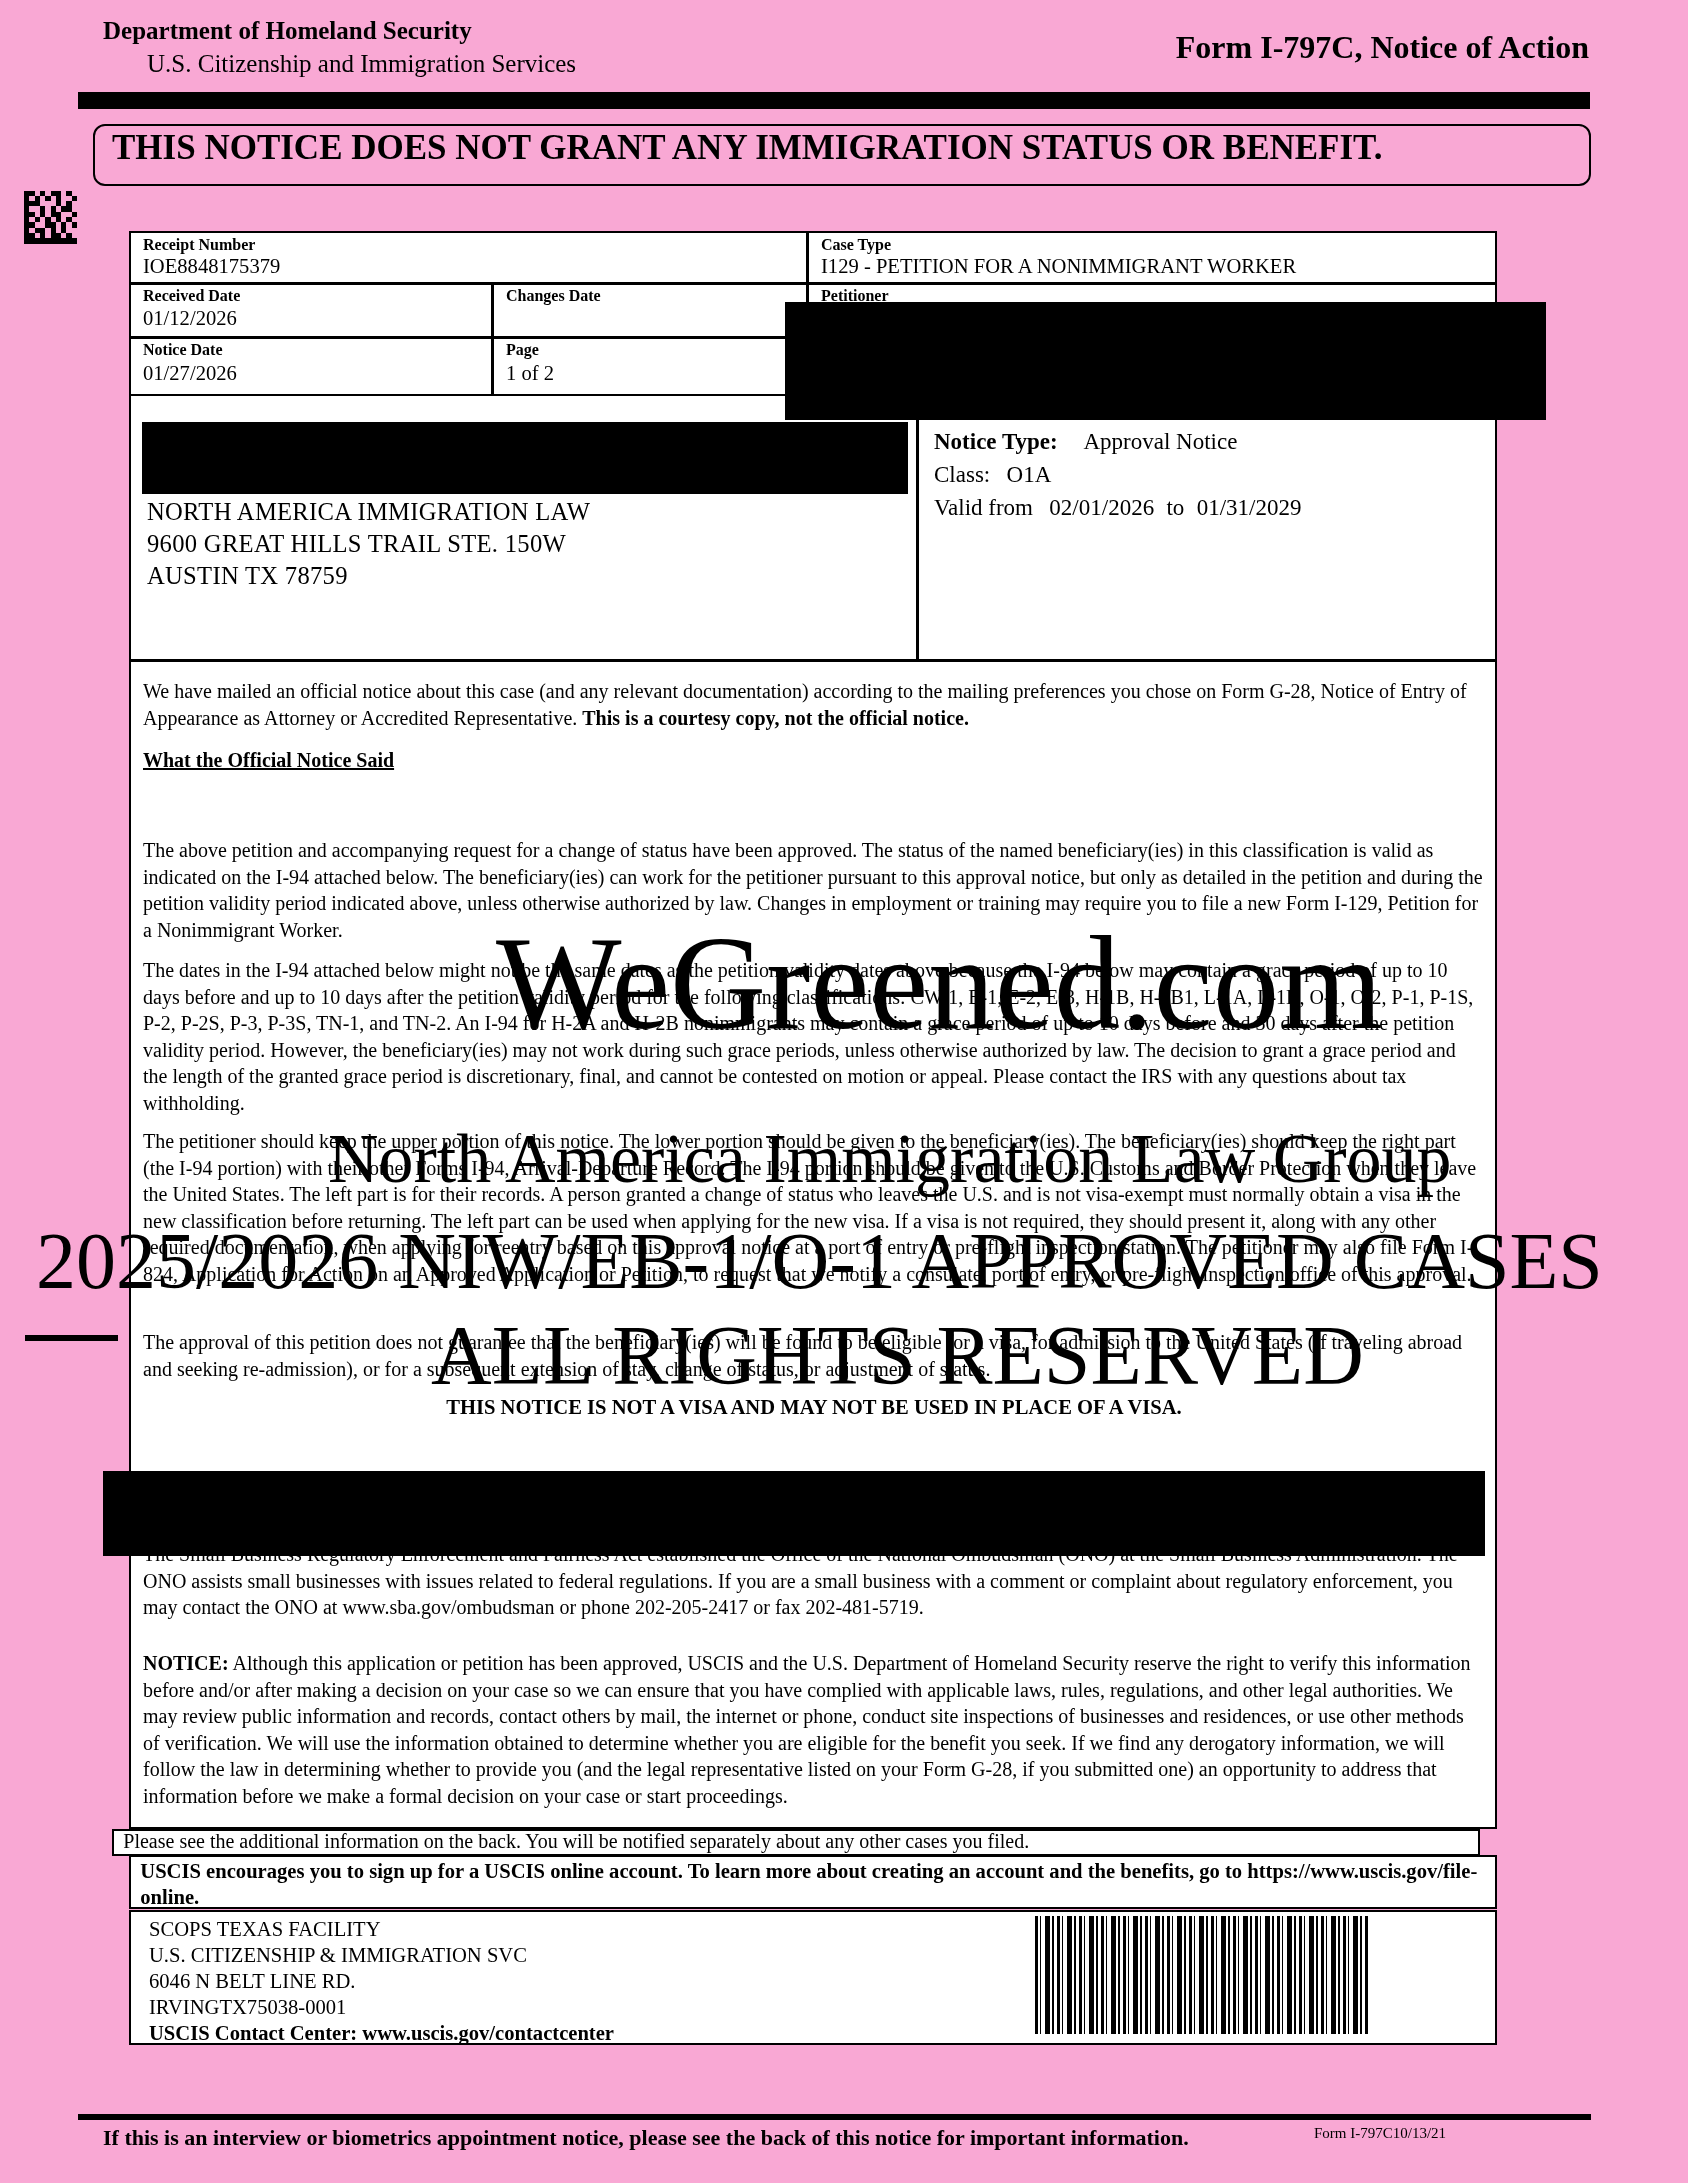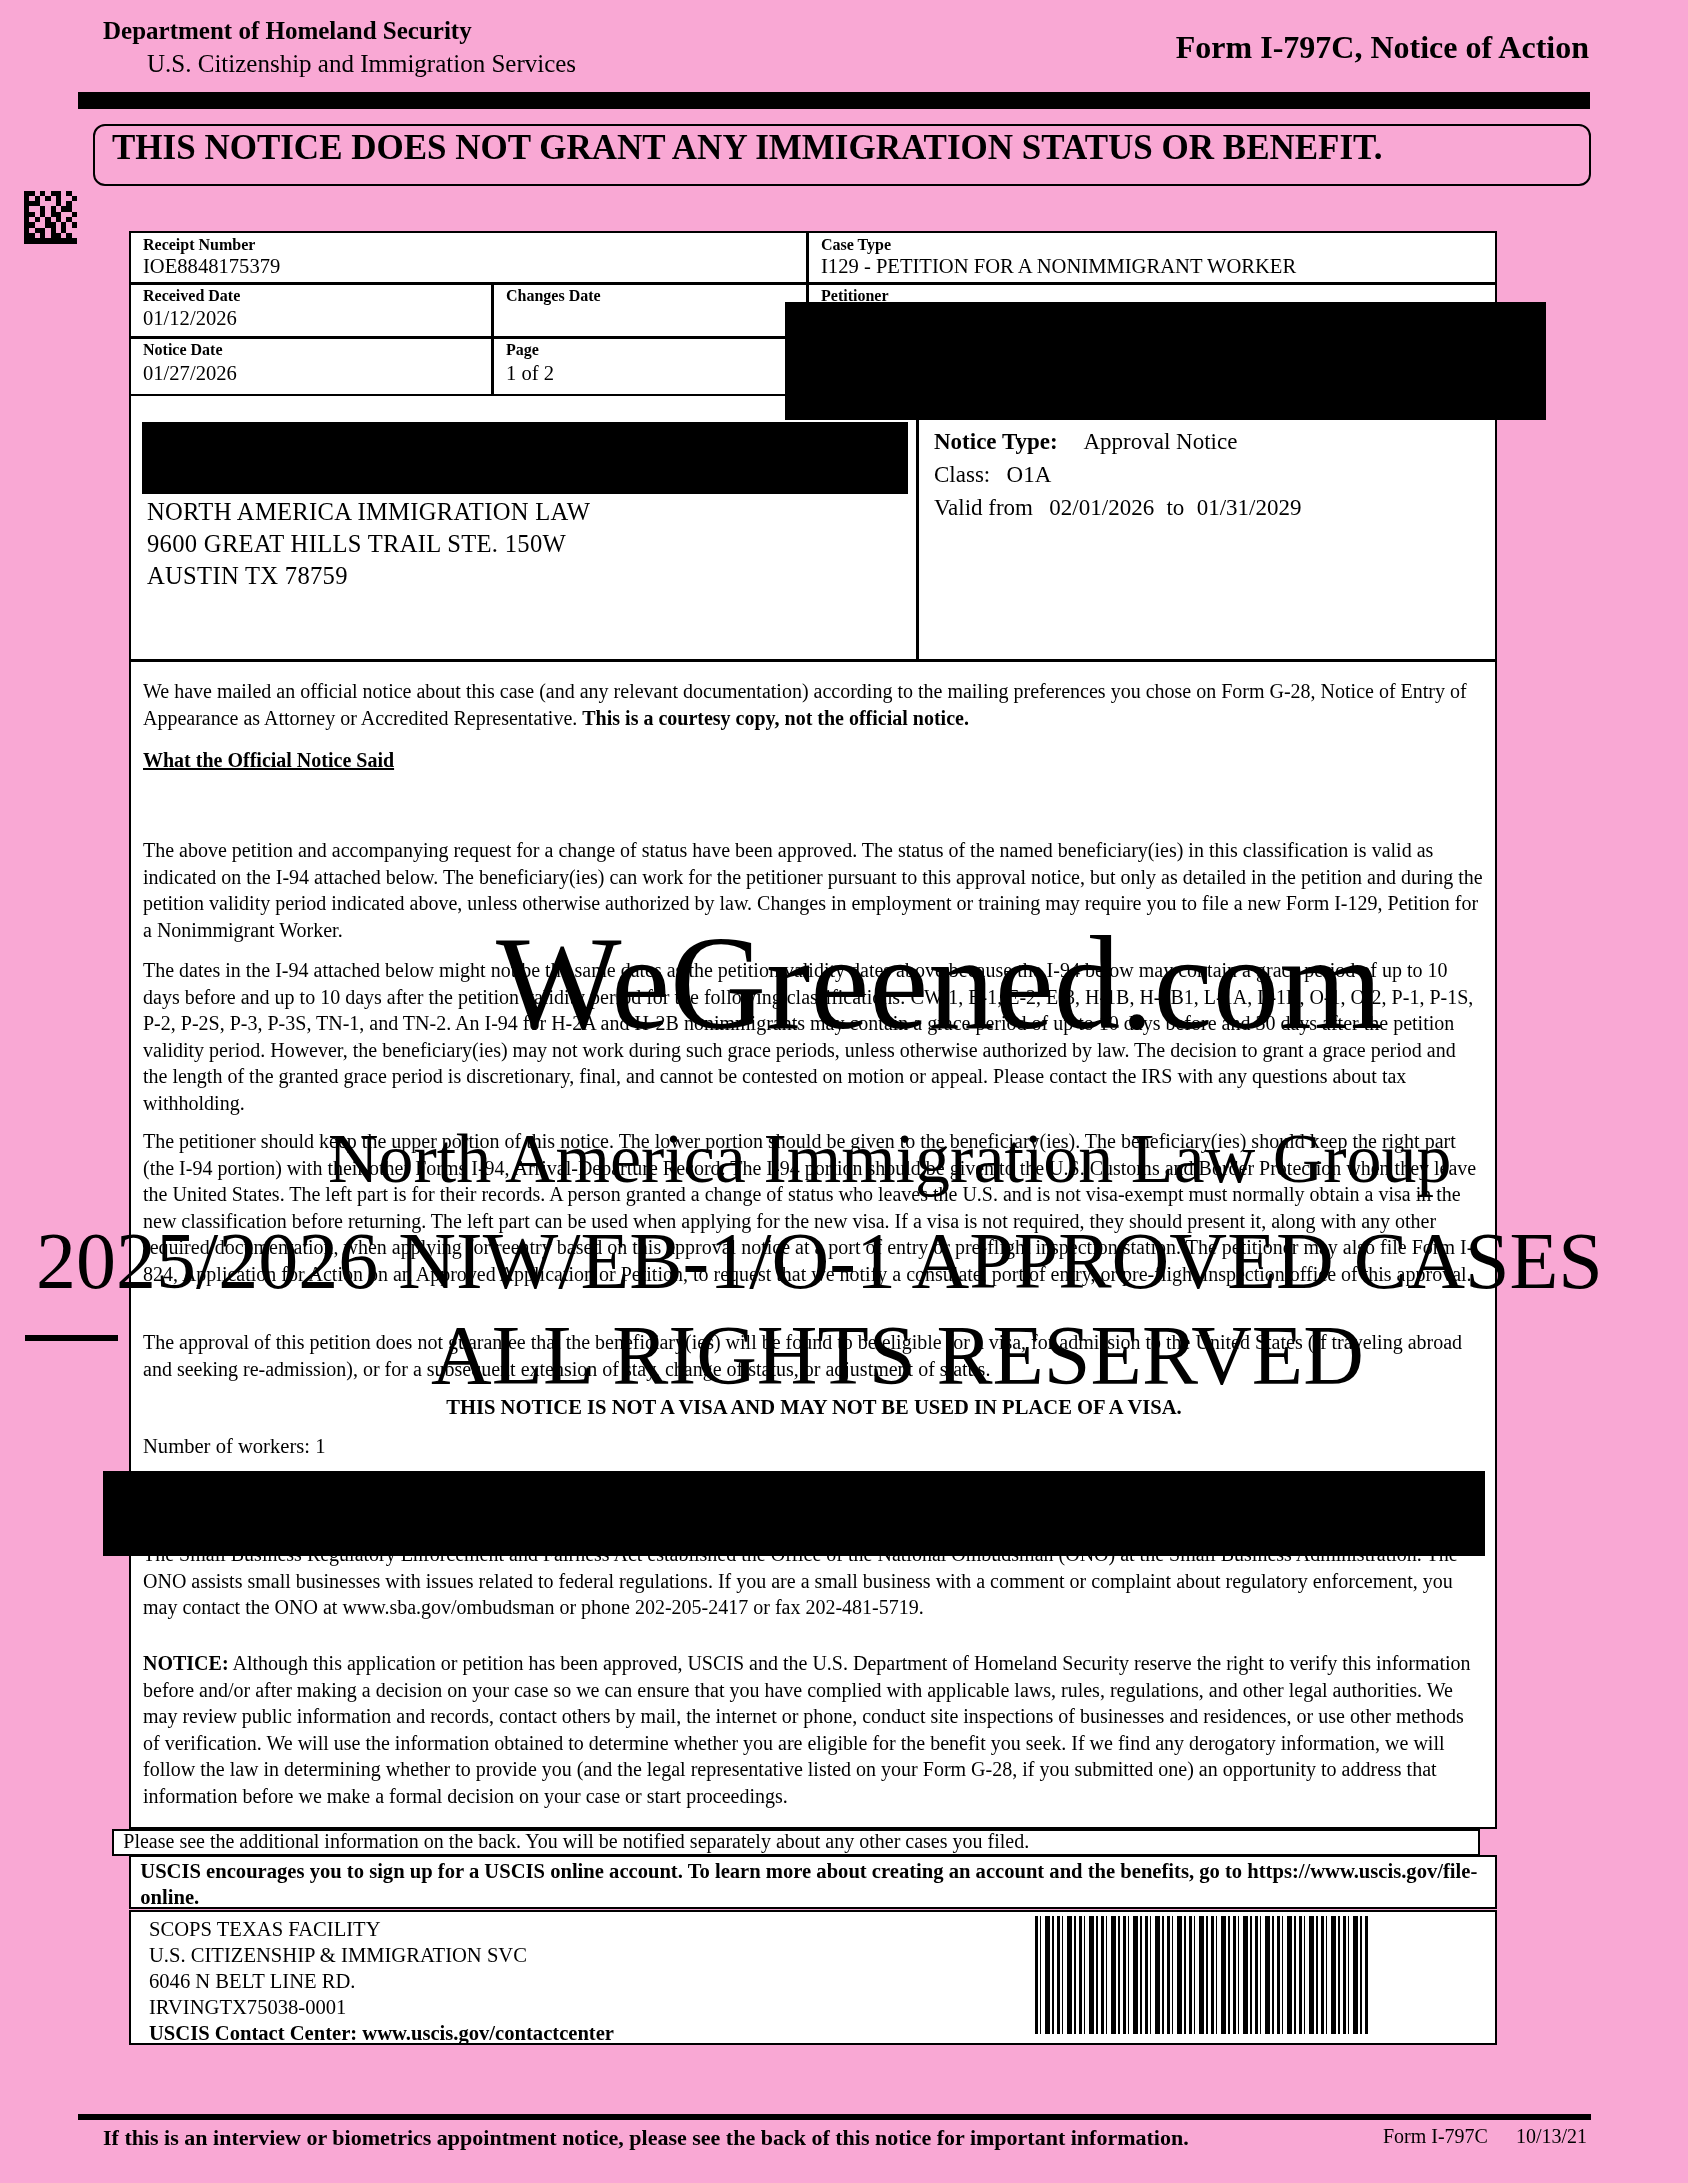--- a/index.html
+++ b/index.html
@@ -149,21 +149,20 @@
   <div class="para" style="top:837px;">The above petition and accompanying request for a change of status have been approved. The status of the named beneficiary(ies) in this classification is valid as indicated on the I-94 attached below. The beneficiary(ies) can work for the petitioner pursuant to this approval notice, but only as detailed in the petition and during the petition validity period indicated above, unless otherwise authorized by law. Changes in employment or training may require you to file a new Form I-129, Petition for a Nonimmigrant Worker.</div>
 
   <div class="para" style="top:957px;">The dates in the I-94 attached below might not be the same dates as the petition validity dates above because the I-94 below may contain a grace period of up to 10 days before and up to 10 days after the petition validity period for the following classifications: CW-1, E-1, E-2, E-3, H-1B, H-1B1, L-1A, L-1B, O-1, O-2, P-1, P-1S, P-2, P-2S, P-3, P-3S, TN-1, and TN-2. An I-94 for H-2A and H-2B nonimmigrants may contain a grace period of up to 10 days before and 30 days after the petition validity period. However, the beneficiary(ies) may not work during such grace periods, unless otherwise authorized by law. The decision to grant a grace period and the length of the granted grace period is discretionary, final, and cannot be contested on motion or appeal. Please contact the IRS with any questions about tax withholding.</div>
 
   <div class="para" style="top:1128px;">The petitioner should keep the upper portion of this notice. The lower portion should be given to the beneficiary(ies). The beneficiary(ies) should keep the right part (the I-94 portion) with their other Forms I-94, Arrival-Departure Record. The I-94 portion should be given to the U.S. Customs and Border Protection when they leave the United States. The left part is for their records. A person granted a change of status who leaves the U.S. and is not visa-exempt must normally obtain a visa in the new classification before returning. The left part can be used when applying for the new visa. If a visa is not required, they should present it, along with any other required documentation, when applying for reentry based on this approval notice at a port of entry or pre-flight inspection station. The petitioner may also file Form I-824, Application for Action on an Approved Application or Petition, to request that we notify a consulate, port of entry, or pre-flight inspection office of this approval.</div>
 
   <div class="para" style="top:1329px;">The approval of this petition does not guarantee that the beneficiary(ies) will be found to be eligible for a visa, for admission to the United States (if traveling abroad and seeking re-admission), or for a subsequent extension of stay, change of status, or adjustment of status.</div>
 
   <div class="para b" style="top:1394px;text-align:center;font-size:20.6px;">THIS NOTICE IS NOT A VISA AND MAY NOT BE USED IN PLACE OF A VISA.</div>
 
-  <div class="para" style="top:1433px;font-size:20.6px;">Number of workers: 1</div>
 
   <div class="para" style="top:1541px;">The Small Business Regulatory Enforcement and Fairness Act established the Office of the National Ombudsman (ONO) at the Small Business Administration. The ONO assists small businesses with issues related to federal regulations. If you are a small business with a comment or complaint about regulatory enforcement, you may contact the ONO at www.sba.gov/ombudsman or phone 202-205-2417 or fax 202-481-5719.</div>
 
   <div class="para" style="top:1650px;">
     <span class="b">NOTICE:</span><span> Although this application or petition has been approved, USCIS and the U.S. Department of Homeland Security reserve the right to verify this information before and/or after making a decision on your case so we can ensure that you have complied with applicable laws, rules, regulations, and other legal authorities. We may review public information and records, contact others by mail, the internet or phone, conduct site inspections of businesses and residences, or use other methods of verification. We will use the information obtained to determine whether you are eligible for the benefit you seek. If we find any derogatory information, we will follow the law in determining whether to provide you (and the legal representative listed on your Form G-28, if you submitted one) an opportunity to address that information before we make a formal decision on your case or start proceedings.</span>
   </div>
 
   <div class="abs box" style="left:112px;top:1829px;width:1368px;height:26.5px;background:#fff;">
     <div style="font-size:20px;line-height:21px;padding-left:9.3px;">Please see the additional information on the back. You will be notified separately about any other cases you filed.</div>
   </div>
@@ -188,19 +187,19 @@
   <div class="wm" style="left:36px;top:1221px;font-size:80px;">2025/2026 NIW/EB-1/O-1 APPROVED CASES</div>
   <div class="wm" style="left:431px;top:1314px;font-size:84px;">ALL RIGHTS RESERVED</div>
 
   <div class="abs redact" style="left:785px;top:302px;width:761px;height:118px;"></div>
   <div class="abs redact" style="left:142px;top:422px;width:766px;height:72px;"></div>
   <div class="abs redact" style="left:103px;top:1471px;width:1382px;height:85px;"></div>
   <div class="abs" style="left:24.6px;top:1335px;width:93px;height:6px;background:#000;"></div>
 
   <div class="abs" style="left:78px;top:2114px;width:1513px;height:6px;background:#000;"></div>
   <div class="abs b" style="left:103px;top:2125px;font-size:22px;white-space:nowrap;">If this is an interview or biometrics appointment notice, please see the back of this notice for important information.</div>
-  <div class="abs" style="left:1314px;top:2125px;width:273px;display:flex;justify-content:flex-end;gap:28px;font-size:20px;white-space:nowrap;">
+  <div class="abs" style="left:1314px;top:2125px;width:273px;display:flex;font-size:15px;white-space:nowrap;">
     <span>Form I-797C</span>
     <span>10/13/21</span>
   </div>
 
 </div>
 
 
 </body></html>

